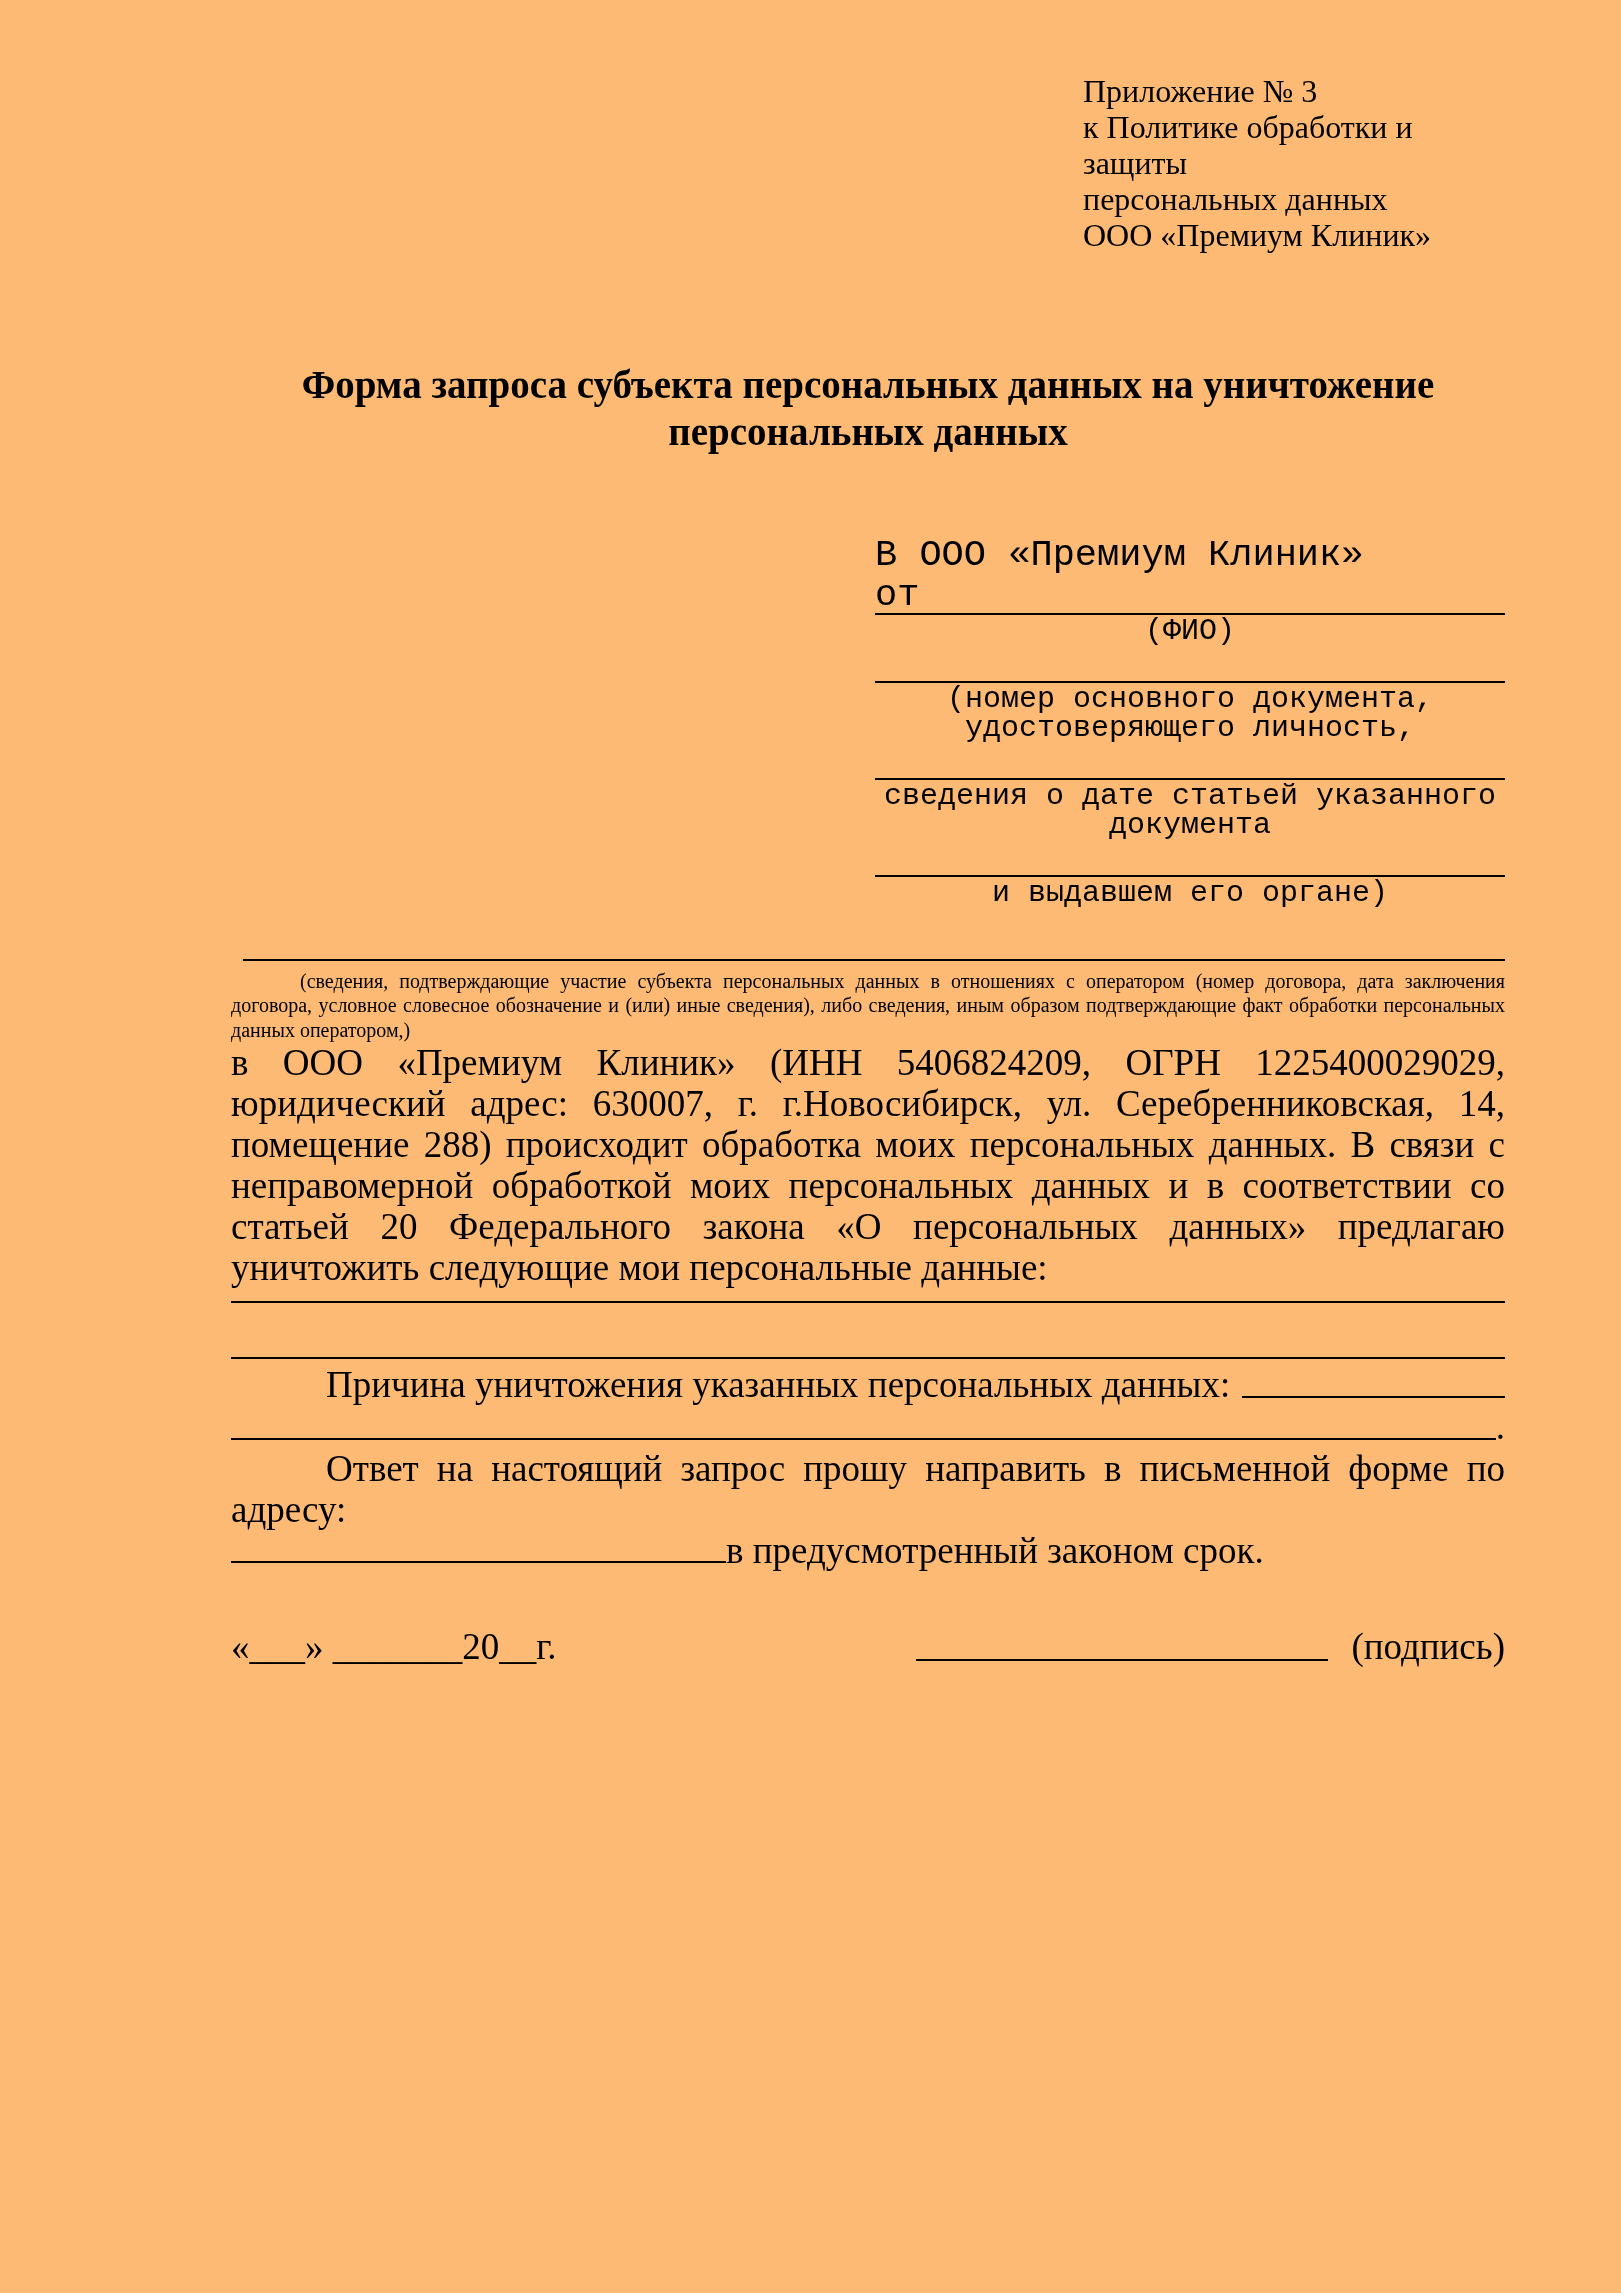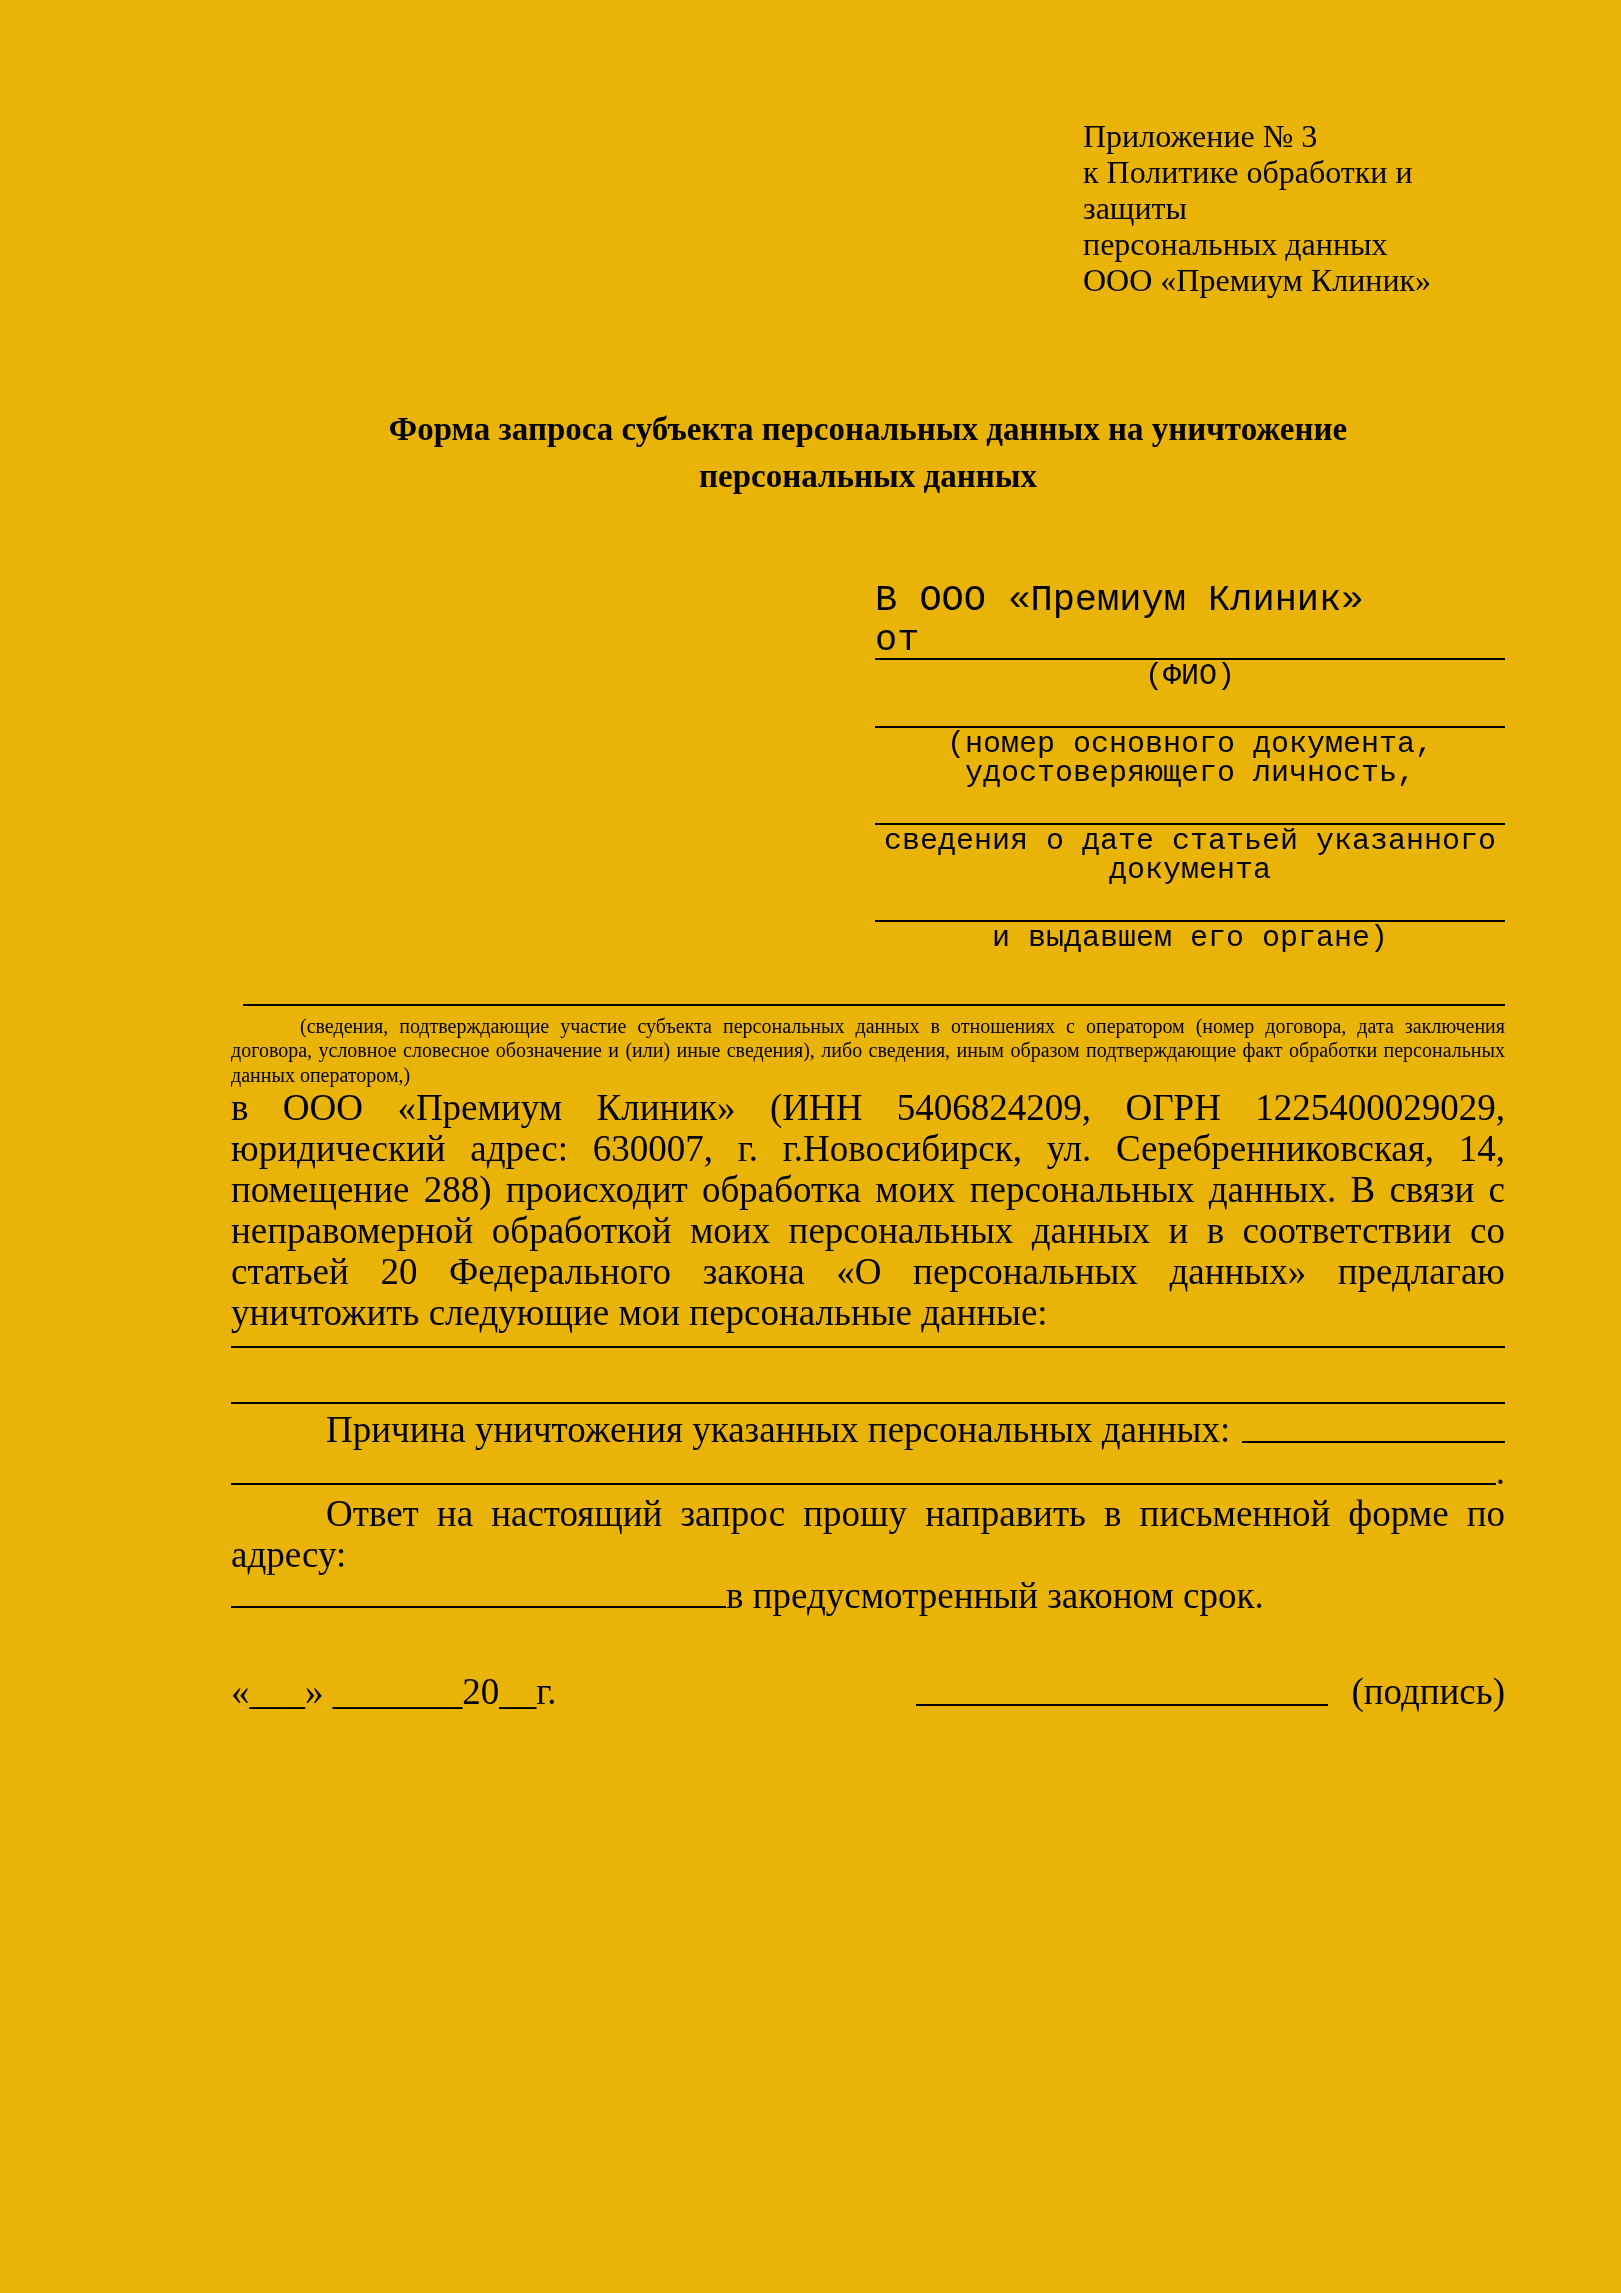--- a/index.html
+++ b/index.html
@@ -1,35 +1,35 @@
 <!DOCTYPE html>
 <html><head>
 <meta charset="utf-8">
 <style>
   html, body { margin: 0; padding: 0; background: #ffffff; }
   .page {
     position: relative;
     width: 1621px;
     height: 2294px;
     box-sizing: border-box;
-    background: #eab308;
+    background: #fdba74;
     color: #000000;
     font-family: "Liberation Serif", "DejaVu Serif", serif;
-    padding: 118px 116px 0 231px;
+    padding: 73px 116px 0 231px;
     overflow: hidden;
   }
   
   .appendix-header { margin-left: 852px; font-size: 32px; line-height: 36px; }
   
   .doc-title {
     margin: 108px auto 0;
     max-width: 1137px;
     text-align: center;
     font-weight: bold;
-    font-size: 33px;
+    font-size: 39px;
     line-height: 47px;
   }
   
   .addressee { margin-top: 78px; margin-left: 644px; width: 630px; font-size: 37px; font-family: Liberation Mono, monospace; }
   .addr-to { line-height: 44px; }
   .addr-from { line-height: 36px; }
   .form-field { border-top: 2.9px solid #000; margin-bottom: 35px; }
   .field-caption { text-align: center; font-size: 30px; line-height: 29px; padding-top: 2px; }
   
   .accordance-row { margin-top: 51px; display: flex; font-size: 37px; line-height: 44px; }

